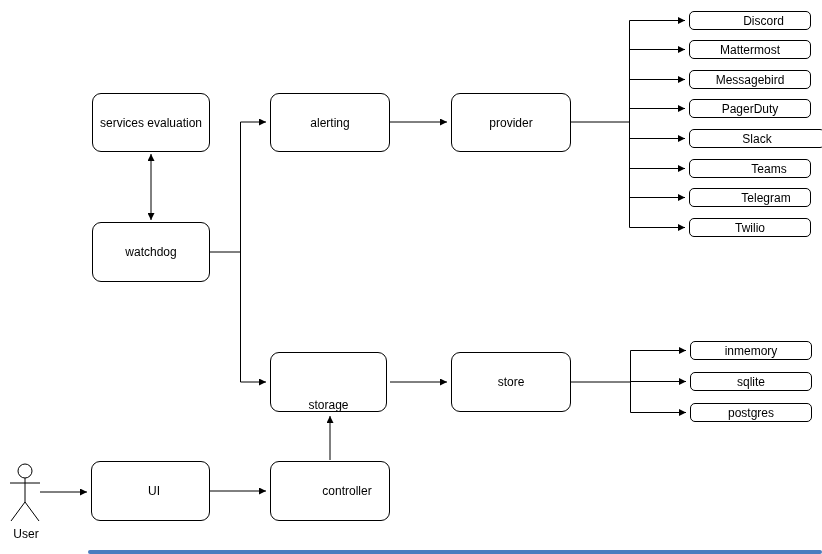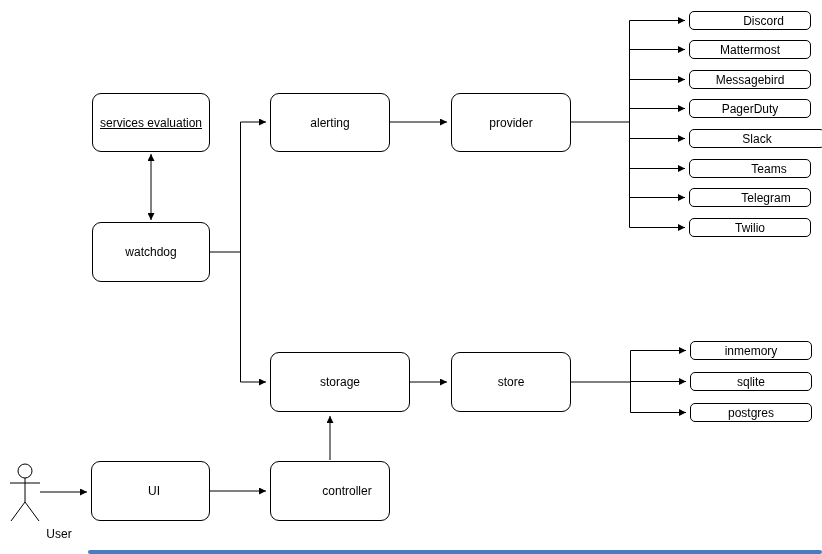--- a/index.html
+++ b/index.html
@@ -9,21 +9,21 @@
   }
   .layer{position:absolute;left:0;top:0;width:822px;height:554px;pointer-events:none;}
   .node{
     position:absolute;box-sizing:border-box;background:#ffffff;border:1px solid #000000;
     border-radius:9px;display:flex;align-items:center;justify-content:center;
     font-size:12px;line-height:1;white-space:nowrap;
   }
   .leaf{border-radius:5px;font-size:12px;}
   .actor-label{
     position:absolute;left:8px;top:527px;width:36px;text-align:center;
-    font-size:12px;line-height:1.2;margin-left:33px;
+    font-size:12px;line-height:1.2;
   }
   .hscrollbar{
     position:absolute;left:88px;top:550px;width:734px;height:4px;
     background:#4a7dbf;border-radius:2px;
   }
 </style>
 </head>
 <body>
 
 <div class="canvas">
@@ -74,37 +74,37 @@
       <g>
         <circle cx="25" cy="471" r="7"></circle>
         <line x1="25" y1="478" x2="25" y2="502"></line>
         <line x1="10" y1="483" x2="40" y2="483"></line>
         <line x1="25" y1="502" x2="11" y2="521"></line>
         <line x1="25" y1="502" x2="39" y2="521"></line>
       </g>
     </g>
   </svg>
 
-  <div class="node" style="left:92px;  top:93px;  width:118px; height:59px;text-decoration:underline;">
+  <div class="node" style="left:92px;  top:93px;  width:118px; height:59px;">
     <span>services evaluation</span>
   </div>
 
   <div class="node" style="left:270px; top:93px;  width:120px; height:59px;">
     <span>alerting</span>
   </div>
 
   <div class="node" style="left:451px; top:93px;  width:120px; height:59px;">
     <span>provider</span>
   </div>
 
   <div class="node" style="left:92px;  top:222px; width:118px; height:60px;">
     <span>watchdog</span>
   </div>
 
-  <div class="node" style="left:270px; top:352px; width:140px; height:60px;">
+  <div class="node" style="left:270px; top:352px; width:117px; height:60px;align-items:flex-end;">
     <span>storage</span>
   </div>
 
   <div class="node" style="left:451px; top:352px; width:120px; height:60px;">
     <span>store</span>
   </div>
 
   <div class="node" style="left:91px;  top:461px; width:119px; height:60px;padding-left:7px;">
     <span>UI</span>
   </div>

